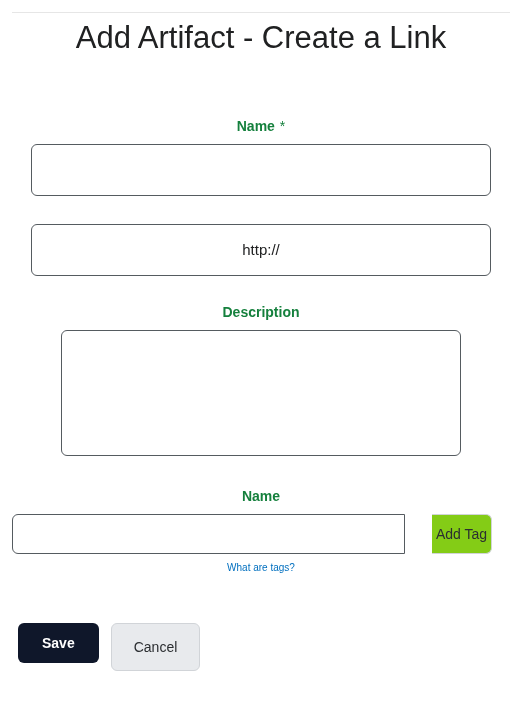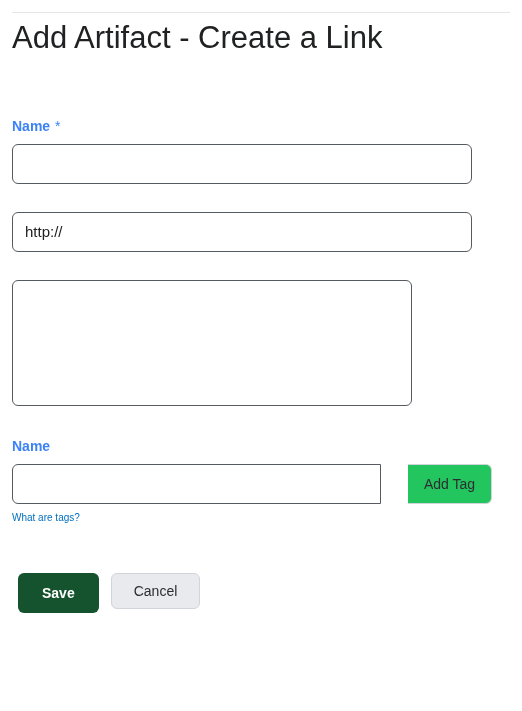--- a/index.html
+++ b/index.html
@@ -1,16 +1,17 @@
 <!DOCTYPE html>
 <html><head>
   <meta charset="utf-8">
   <style>
     * {
       box-sizing: border-box;
+      text-align: center;
     }
     body {
       margin: 0;
       padding: 12px 12px 12px 12px;
       font-family: "Segoe UI", "Helvetica Neue", Arial, sans-serif;
       color: #202122;
       width: 522px;
       background: #fff;
     }
     .top-divider {
@@ -26,32 +27,32 @@
     }
     .form {
       margin-top: 60px;
     }
     .field {
       margin-bottom: 28px;
     }
     .label {
       font-size: 14px;
       font-weight: 700;
-      color: #3b82f6;
+      color: #15803d;
       display: block;
       margin-bottom: 10px;
     }
     .req {
       font-weight: 400;
       margin-left: 1px;
     }
     .text-input {
       width: 460px;
       max-width: 100%;
-      height: 40px;
+      height: 52px;
       padding: 8px 12px;
       font-size: 15px;
       border: 1px solid #555b60;
       border-radius: 6px;
       color: #202122;
       background: #fff;
       outline: none;
     }
     .textarea {
       width: 400px;
@@ -79,24 +80,24 @@
       font-size: 15px;
       border: 1px solid #555b60;
       border-radius: 6px;
       border-top-right-radius: 0;
       border-bottom-right-radius: 0;
       background: #fff;
       outline: none;
     }
     .add-tag-btn {
       height: 40px;
-      padding: 0 16px;
+      padding: 0 4px;
       font-size: 14px;
       color: #2b2e31;
-      background: #22c55e;
+      background: #84cc16;
       border: 1px solid #d1d4d8;
       border-left: none;
       border-radius: 6px;
       border-top-left-radius: 0;
       border-bottom-left-radius: 0;
       cursor: pointer;
       margin-left: 27px;
     }
     .help-link {
       display: inline-block;
@@ -106,36 +107,36 @@
       text-decoration: none;
       cursor: pointer;
     }
     .actions {
       margin-top: 48px;
       display: flex;
       gap: 12px;
       padding-left: 6px;
     }
     .btn-primary {
-      background: #14532d;
+      background: #0f172a;
       color: #fff;
       border: none;
       border-radius: 6px;
       height: 40px;
       padding: 0 24px;
       font-size: 14px;
       font-weight: 700;
       cursor: pointer;
     }
     .btn-secondary {
       background: #e8eaed;
       color: #2b2e31;
       border: 1px solid #d1d4d8;
       border-radius: 6px;
-      height: 36px;
+      height: 48px;
       padding: 0 22px;
       font-size: 14px;
       cursor: pointer;
     }
   </style>
 </head>
 <body>
 
 <div class="top-divider"></div>
 
@@ -149,20 +150,21 @@
       <span class="req">*</span>
     </label>
     <input type="text" class="text-input" value="" style="">
   </div>
 
   <div class="field">
     <input type="text" class="text-input" value="http://" style="">
   </div>
 
   <div class="field">
+    <label class="label">Description</label>
     <textarea class="textarea" style=""></textarea>
   </div>
 
   <div class="field" style="margin-bottom:0;">
     <label class="label">Name</label>
     <div class="tags-row">
       <input type="text" class="tags-input" value="" style="">
       <button type="button" class="add-tag-btn">Add Tag</button>
     </div>
     <a class="help-link">What are tags?</a>

